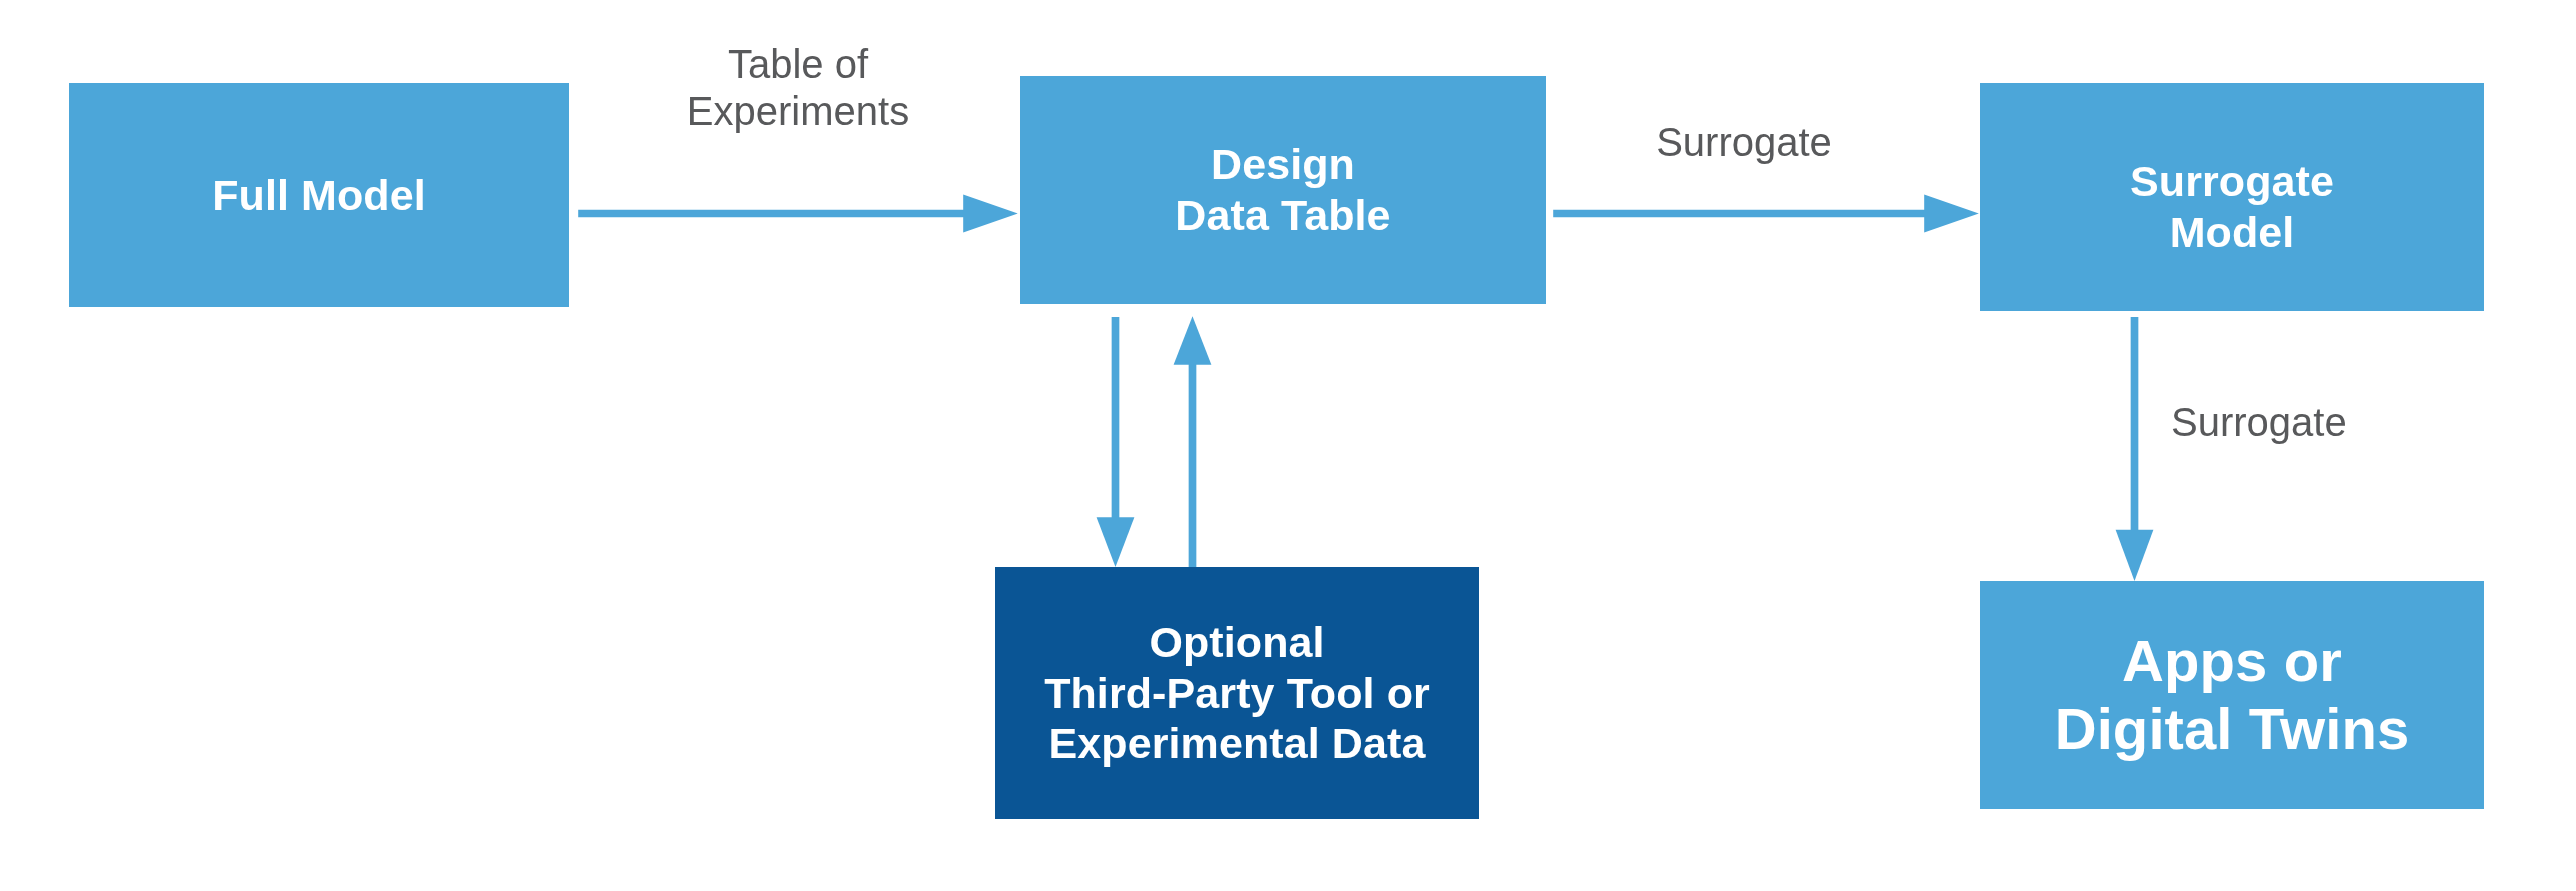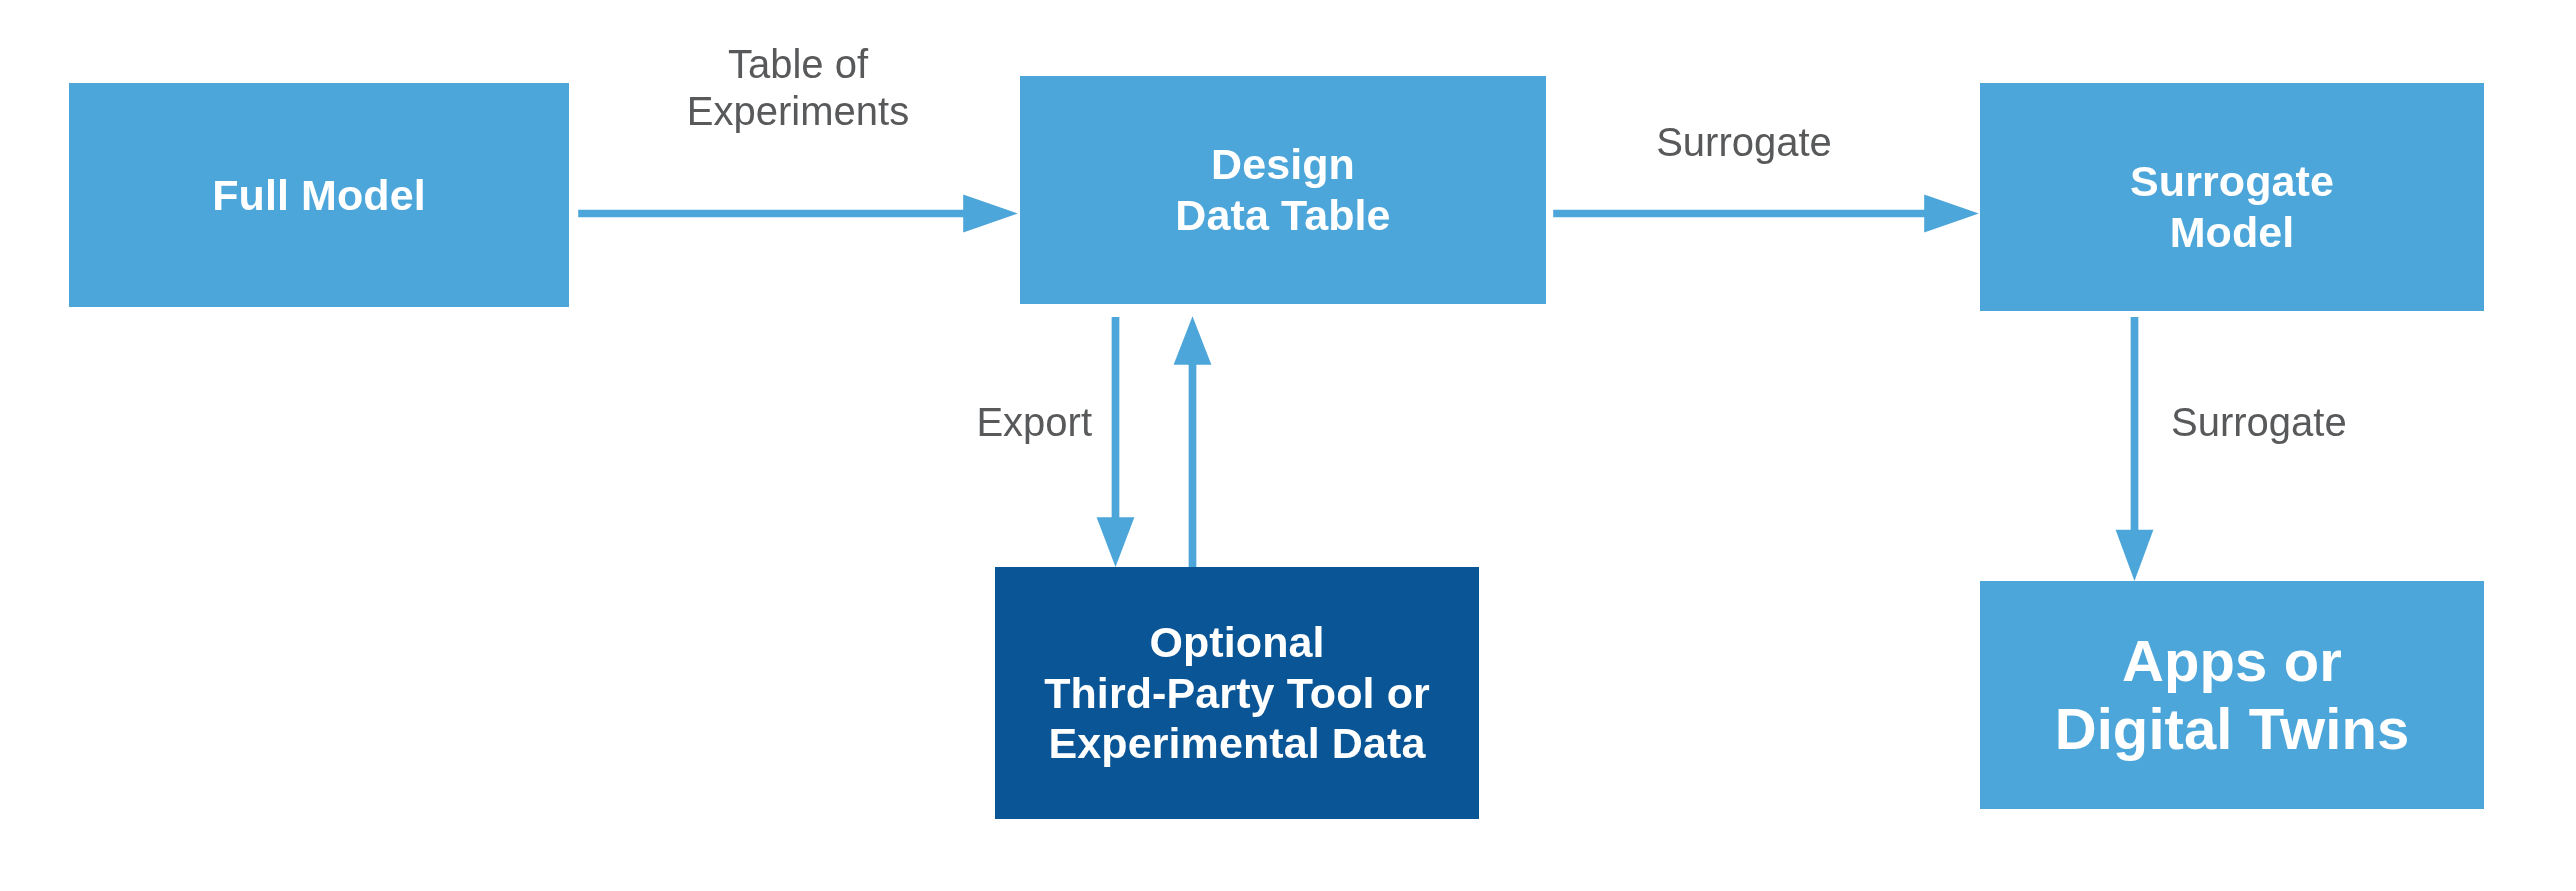--- a/index.html
+++ b/index.html
@@ -129,19 +129,18 @@
   <svg class="arrow-svg" style="left:2110px; top:314px; width:49px; height:270px;" viewBox="0 0 70 385">
     <line x1="35" y1="4" x2="35" y2="318" stroke="#4CA6D9" stroke-width="11"></line>
     <polygon points="8,308 62,308 35,381" fill="#4CA6D9"></polygon>
   </svg>
 
   <div class="edge-label center" id="label-design-of-experiments">Table of
 Experiments</div>
 
   <div class="edge-label center" id="label-training">Surrogate</div>
 
-  <div class="edge-label right" id="label-export">Export</div>
 
 
   <div class="edge-label left" id="label-evaluate">Surrogate</div>
 
 </div>
 
 
 </body></html>

